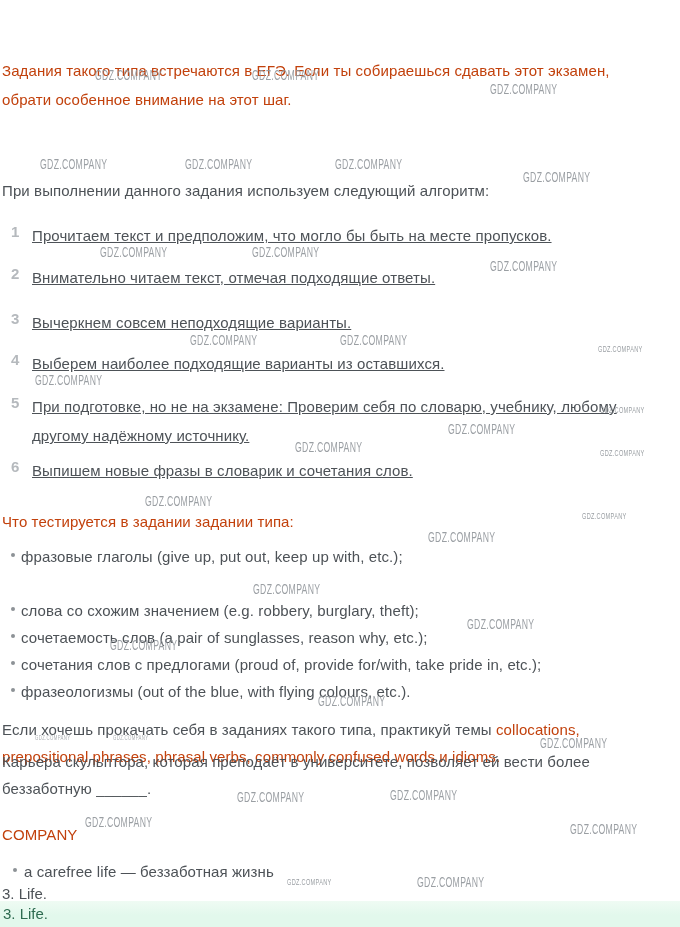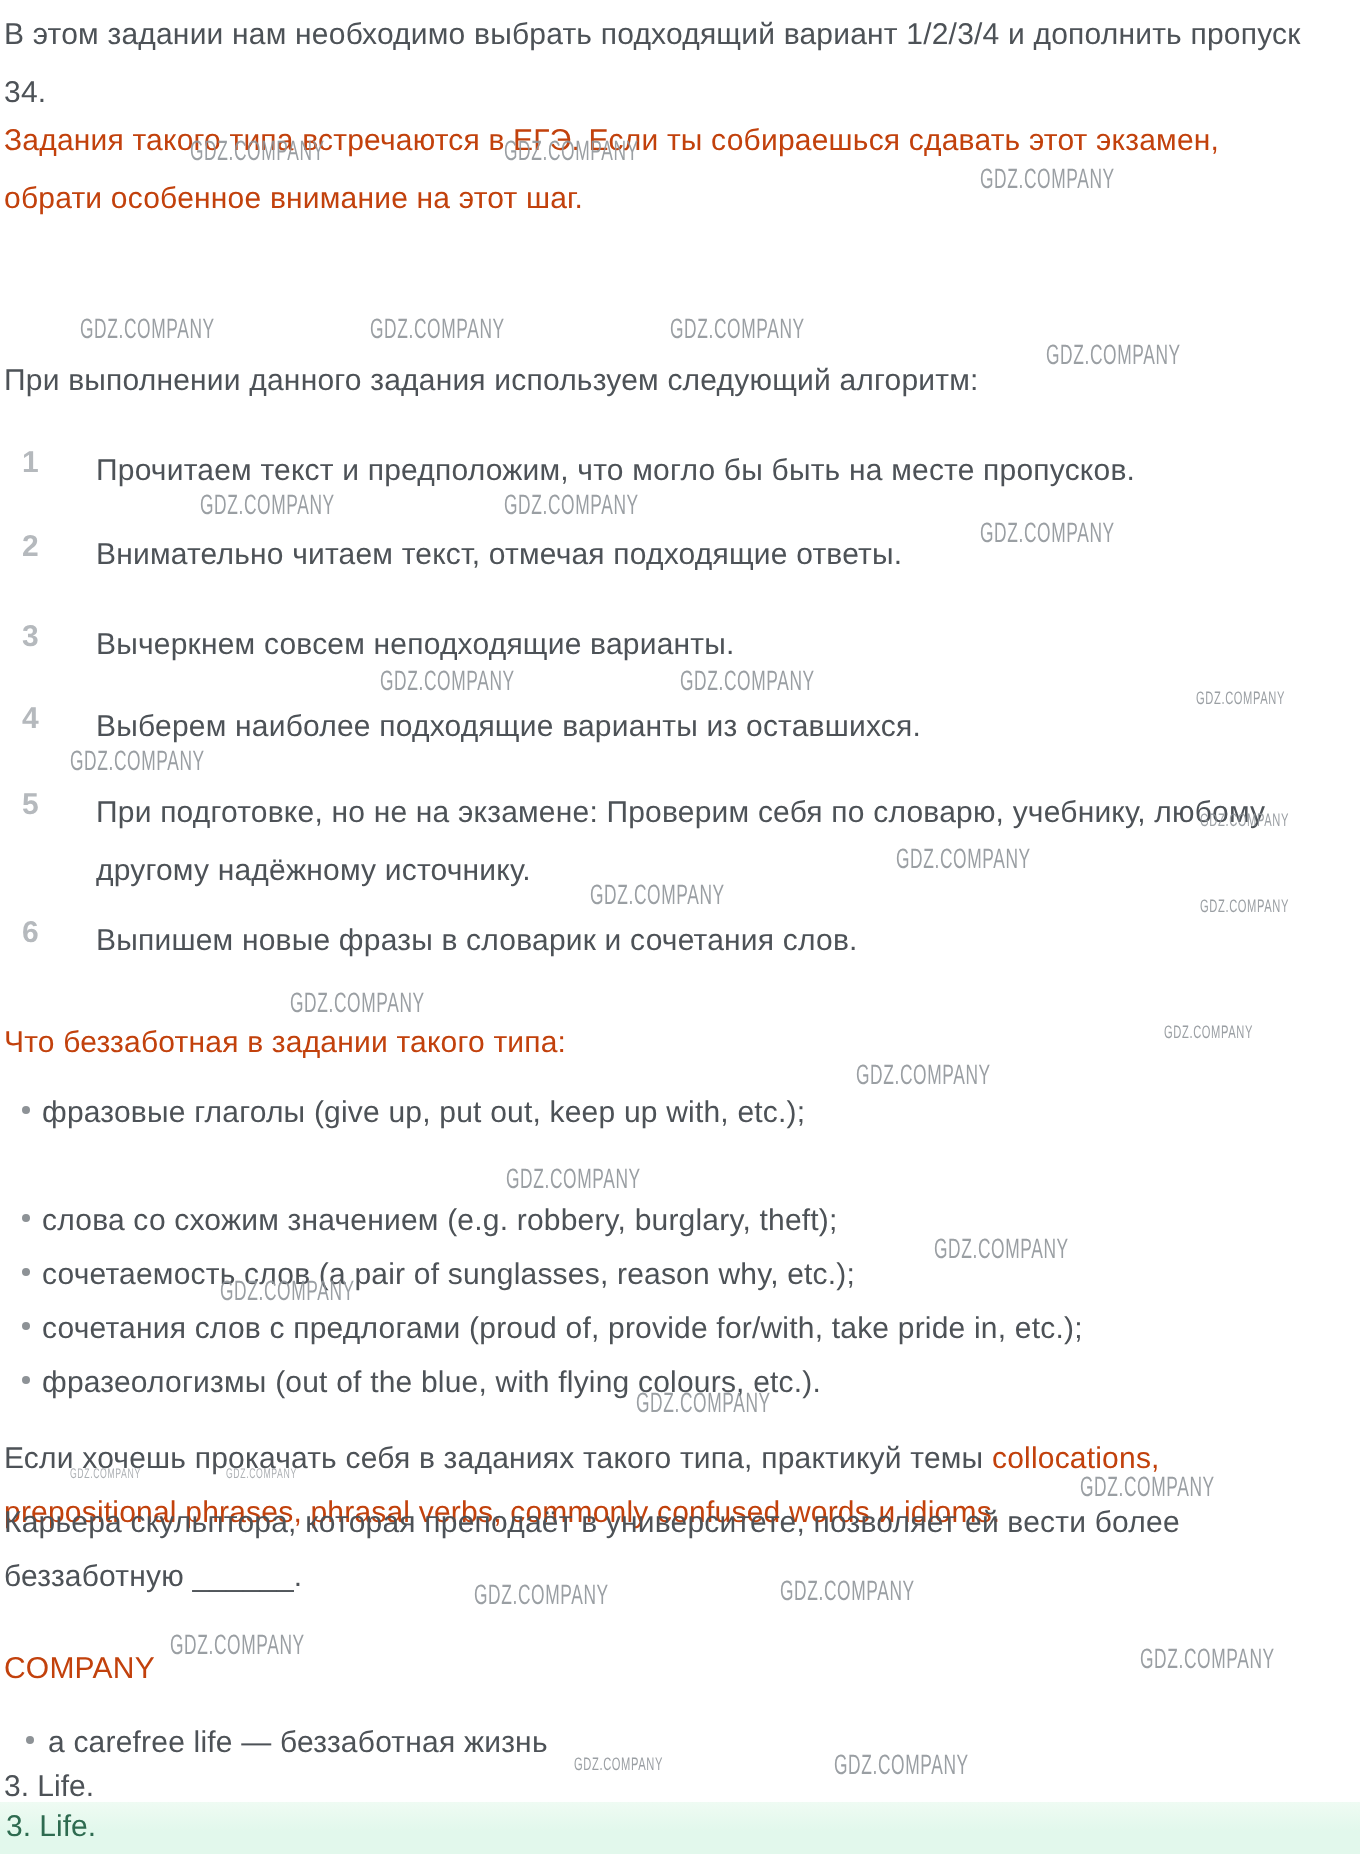--- a/index.html
+++ b/index.html
@@ -5,21 +5,21 @@
   html,body{margin:0;padding:0;background:#ffffff;}
   .page{
     position:relative;width:680px;height:927px;background:#ffffff;overflow:hidden;
     font-family:"Liberation Sans",sans-serif;font-size:15px;color:#4d5257;
   }
   .abs{position:absolute;}
   .para{left:2px;width:660px;line-height:29px;letter-spacing:.1px;}
   .bold{font-weight:normal;color:#c2410c;}
   .step{position:absolute;left:0;width:680px;}
   .step .num{position:absolute;left:11px;top:0;color:#b5b9bd;font-weight:bold;line-height:22px;}
-  .step .txt{display:block;margin-left:48px;width:628px;line-height:29px;letter-spacing:.1px;}
+  .step .txt{display:block;margin-left:32px;width:628px;line-height:29px;letter-spacing:.1px;text-decoration:underline;}
   .bullet-row{position:absolute;left:0;width:680px;}
   .dot{position:absolute;left:11px;top:7px;width:4px;height:4px;border-radius:50%;background:#8d9296;}
   .bullet-text{display:block;margin-left:21px;width:648px;line-height:22px;letter-spacing:.1px;}
   .wordlist-bullet .dot{left:13px;}
   .wordlist-bullet .bullet-text{margin-left:24px;}
   .wm{
     position:absolute;color:#90959a;font-size:14px;white-space:nowrap;line-height:14px;
     transform:scaleX(.62);transform-origin:0 50%;letter-spacing:.5px;opacity:.9;
     font-family:"Liberation Sans",sans-serif;font-weight:400;
   }
@@ -30,21 +30,20 @@
     left:0;top:901px;width:680px;height:26px;box-sizing:border-box;
     background:linear-gradient(180deg,#effbf3 0%,#e2f8ec 55%);
     color:#2e6b50;line-height:26px;padding-left:3px;
   }
 </style>
 </head>
 <body>
 
 <div class="page">
 
-  <div class="abs para" style="top:3px">В этом задании нам необходимо выбрать подходящий вариант 1/2/3/4 и дополнить пропуск 34.</div>
   <div class="abs para bold" style="top:56px">Задания такого типа встречаются в ЕГЭ. Если ты собираешься сдавать этот экзамен, обрати особенное внимание на этот шаг.</div>
   <div class="abs para" style="top:176px">При выполнении данного задания используем следующий алгоритм:</div>
 
   <div class="step" style="top:221px">
     <span class="num">1</span>
     <span class="txt">Прочитаем текст и предположим, что могло бы быть на месте пропусков.</span>
   </div>
   <div class="step" style="top:263px">
     <span class="num">2</span>
     <span class="txt">Внимательно читаем текст, отмечая подходящие ответы.</span>
@@ -59,21 +58,21 @@
   </div>
   <div class="step" style="top:392px">
     <span class="num">5</span>
     <span class="txt">При подготовке, но не на экзамене: Проверим себя по словарю, учебнику, любому другому надёжному источнику.</span>
   </div>
   <div class="step" style="top:456px">
     <span class="num">6</span>
     <span class="txt">Выпишем новые фразы в словарик и сочетания слов.</span>
   </div>
 
-  <div class="abs para bold" style="top:507px">Что беззаботная в задании такого типа:</div>
+  <div class="abs para bold" style="top:507px">Что тестируется в задании задании типа:</div>
 
   <div class="bullet-row" style="top:546px">
     <span class="dot"></span>
     <span class="bullet-text">фразовые глаголы (give up, put out, keep up with, etc.);</span>
   </div>
   <div class="bullet-row" style="top:600px">
     <span class="dot"></span>
     <span class="bullet-text">слова со схожим значением (e.g. robbery, burglary, theft);</span>
   </div>
   <div class="bullet-row" style="top:627px">

